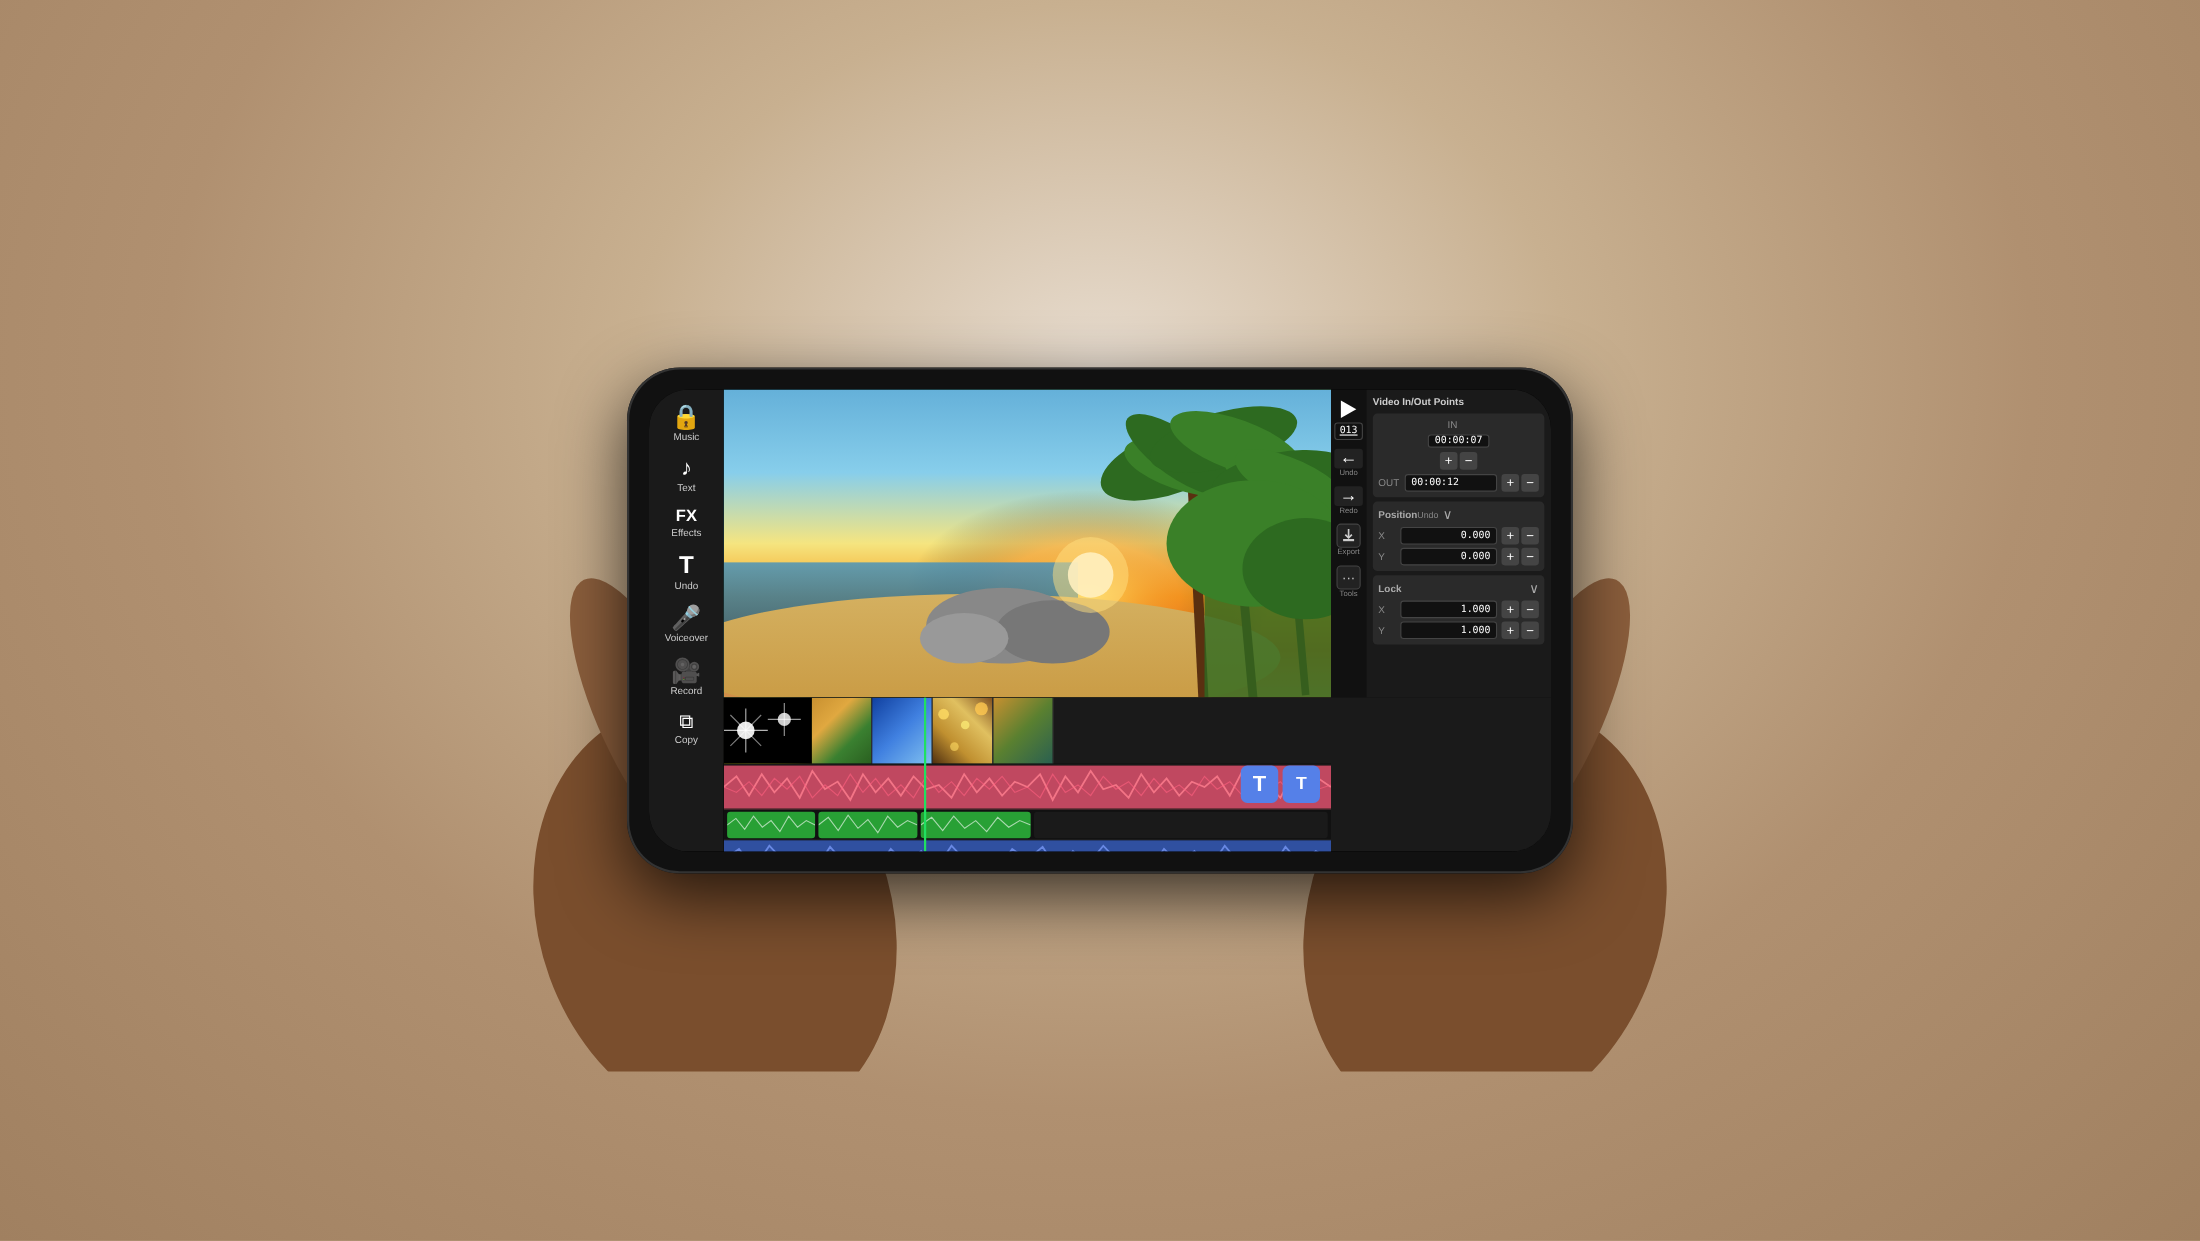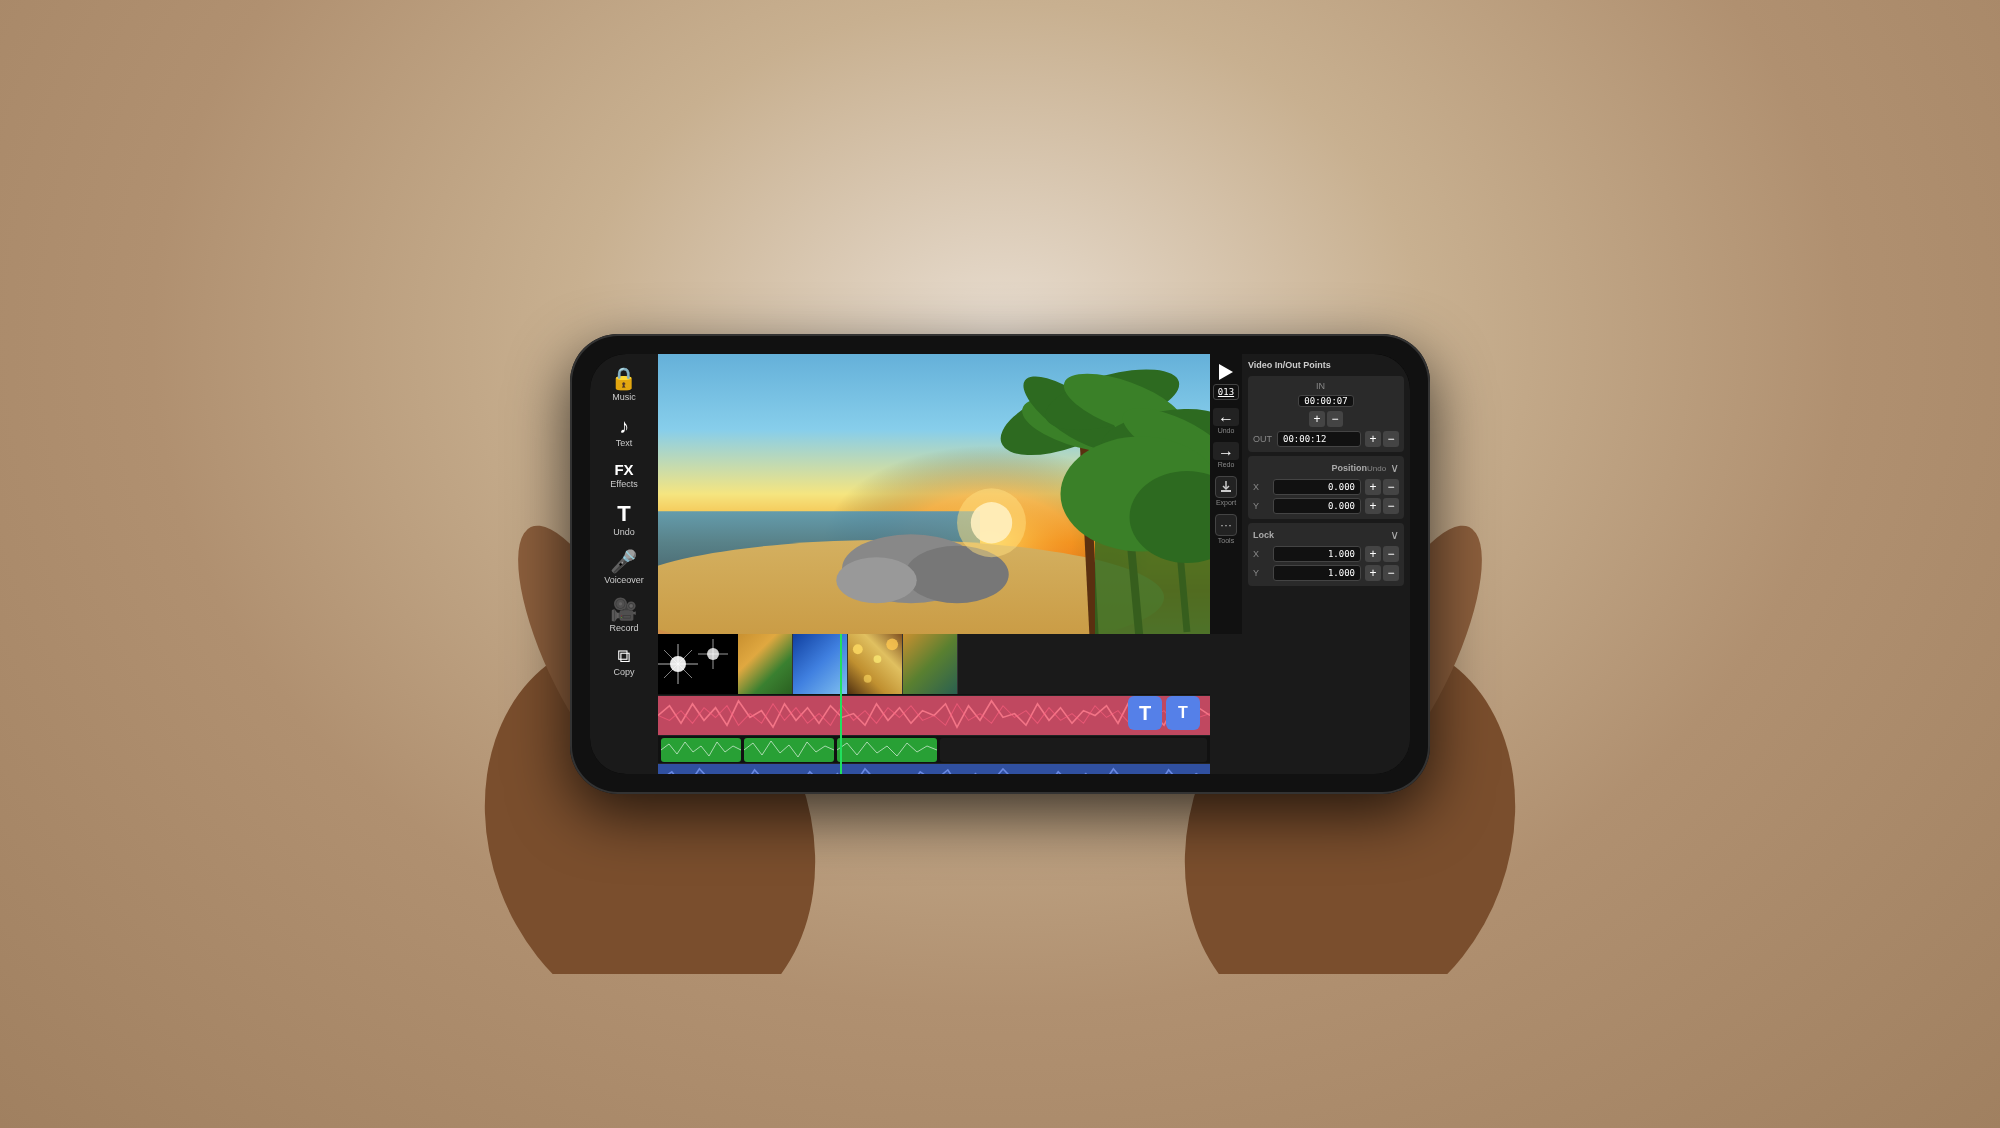--- a/index.html
+++ b/index.html
@@ -404,21 +404,21 @@
                 <span style="font-size:9px;color:#888;width:20px;">OUT</span>
                 <div style="flex:1;background:#111;border:1px solid #444;color:#fff;font-family:monospace;font-size:9px;padding:2px 5px;border-radius:3px;">00:00:12</div>
                 <div style="display:flex;gap:2px;">
                   <div style="width:16px;height:16px;background:#444;border-radius:3px;display:flex;align-items:center;justify-content:center;cursor:pointer;color:#fff;font-size:12px;line-height:1;">+</div>
                   <div style="width:16px;height:16px;background:#444;border-radius:3px;display:flex;align-items:center;justify-content:center;cursor:pointer;color:#fff;font-size:12px;line-height:1;">−</div>
                 </div>
               </div>
             </div>
 
             <div style="background:#2a2a2a;border-radius:4px;padding:5px;margin-bottom:4px;">
-              <div style="display:flex;justify-content:flex-end;align-items:center;margin-bottom:4px;">
+              <div style="display:flex;justify-content:flex-start;align-items:center;margin-bottom:4px;">
                 <span style="font-size:9px;color:#aaa;font-weight:bold;">Position</span>
                 <div style="display:flex;align-items:center;gap:4px;">
                   <span style="font-size:8px;color:#888;">Undo</span>
                   <span style="font-size:12px;color:#aaa;cursor:pointer;">∨</span>
                 </div>
               </div>
 
               <div style="display:flex;align-items:center;gap:4px;margin-bottom:3px;">
                 <span style="font-size:9px;color:#888;width:16px;">X</span>
                 <div style="flex:1;background:#111;border:1px solid #444;color:#fff;font-family:monospace;font-size:9px;padding:2px 5px;border-radius:3px;text-align:right;">0.000</div>

